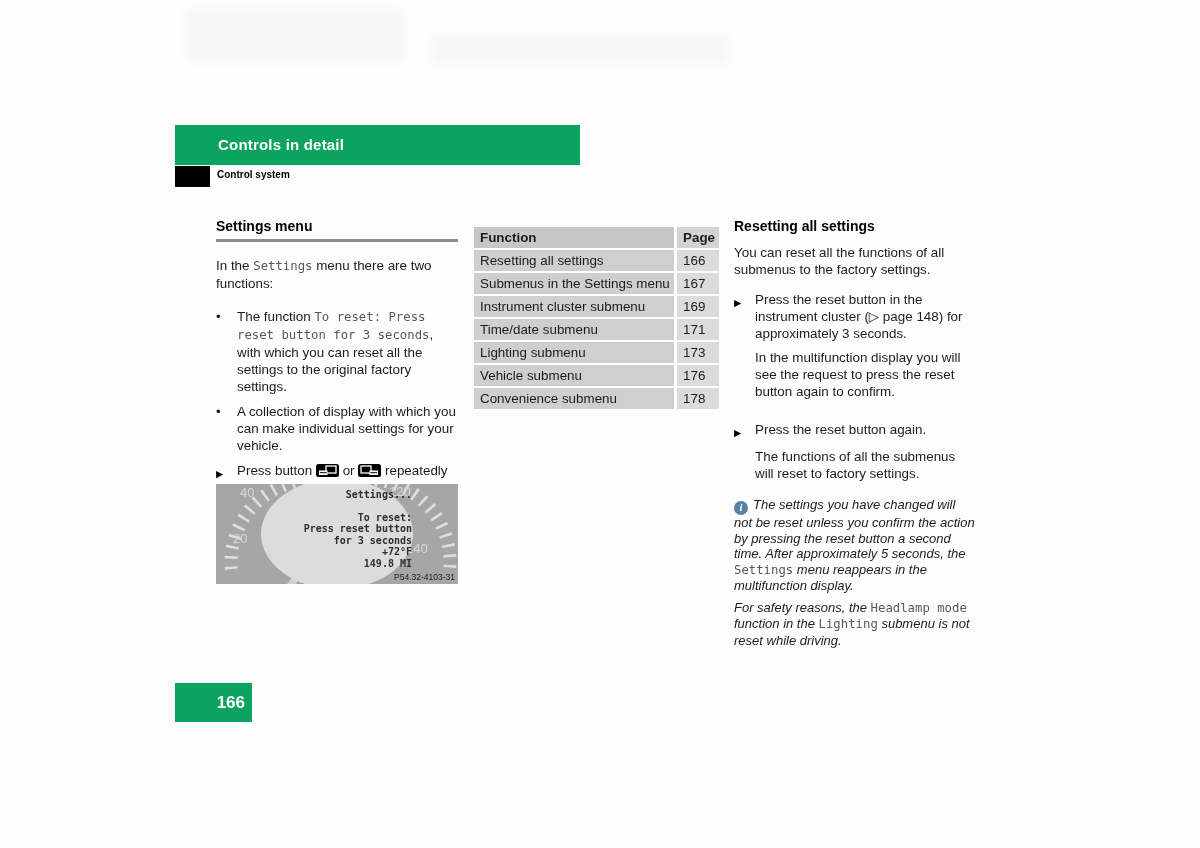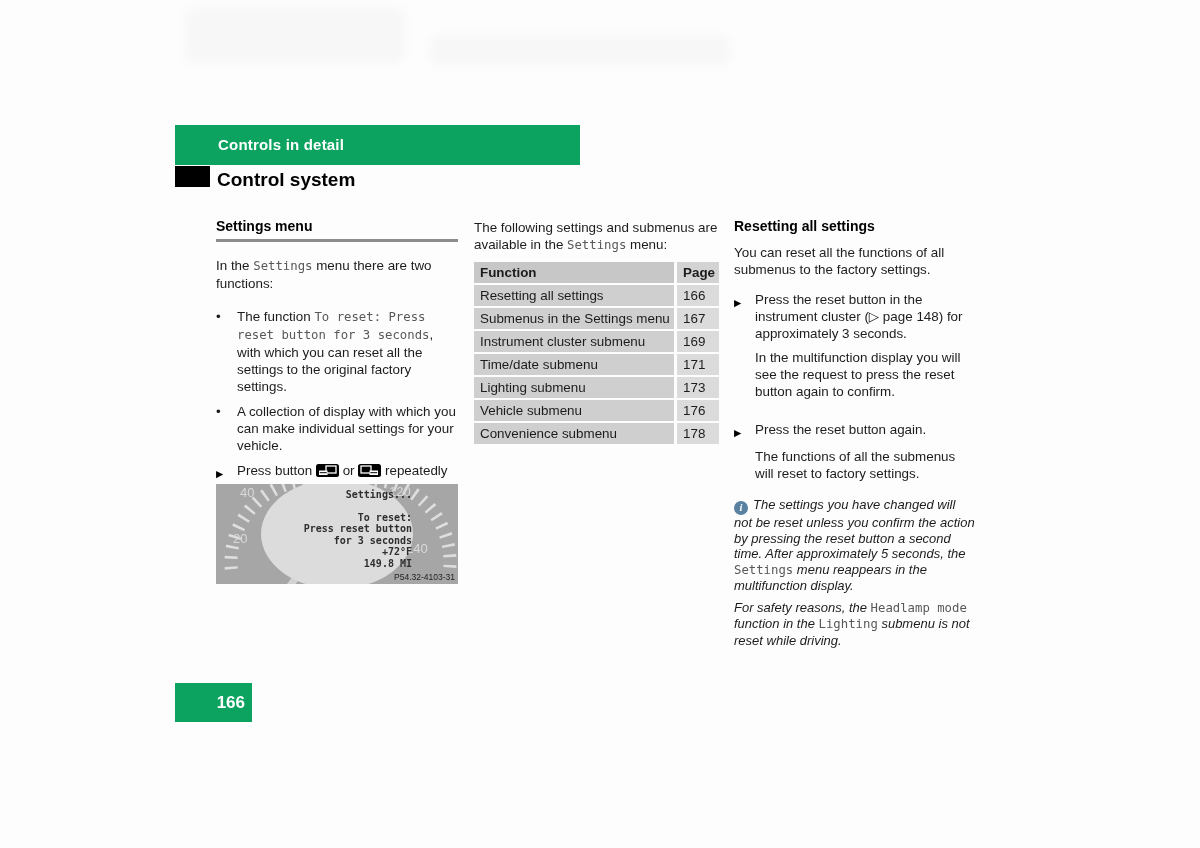--- a/index.html
+++ b/index.html
@@ -6,21 +6,21 @@
   html,body { width:1200px; height:848px; background:#fdfdfd; overflow:hidden;
               font-family:"Liberation Sans", sans-serif; color:#1c1c1c; }
   #page { position:relative; width:976px; height:848px; }
 
   
   .chapter-bar { position:absolute; left:175px; top:125px; width:405px; height:40px;
                  background:#0ca361; }
   .chapter-bar .chapter-title { position:absolute; left:43px; top:0; line-height:40px;
                  color:#ffffff; font-size:15px; font-weight:bold; letter-spacing:.2px; }
   .section-square { position:absolute; left:175px; top:166px; width:35px; height:21px; background:#000; }
-  .section-title { position:absolute; left:217px; top:169px; font-size:19px; font-weight:bold; color:#000; }
+  .section-title { position:absolute; left:217px; top:169px; font-size:10px; font-weight:bold; color:#000; }
 
   
   .col { position:absolute; top:219px; font-size:13.4px; line-height:17px; }
   #col-left   { left:216px; width:242px; }
   #col-middle { left:474px; width:245px; }
   #col-right  { left:734px; width:242px; }
 
   .col h3 { font-size:14px; font-weight:bold; color:#000; line-height:15px; }
   .heading-rule { height:3px; background:#8c8c8c; margin-top:5px; margin-bottom:15px; }
 
@@ -134,21 +134,20 @@
       <div>To reset:</div>
       <div>Press reset button</div>
       <div>for 3 seconds</div>
       <div>+72°F</div>
       <div>149.8 MI</div>
     </div>
     <span id="fig-caption">P54.32-4103-31</span>
   </div>
 
   <div class="col" id="col-middle">
-    <div><span>The following settings and submenus are available in the </span><span class="mono">Settings</span><span> menu:</span></div>
 
     <div id="functions-table">
       <div class="t-row t-head">
         <div class="c-fn">Function</div>
         <div class="c-pg">Page</div>
       </div>
       <div class="t-row">
         <div class="c-fn">Resetting all settings</div>
         <div class="c-pg">166</div>
       </div>

